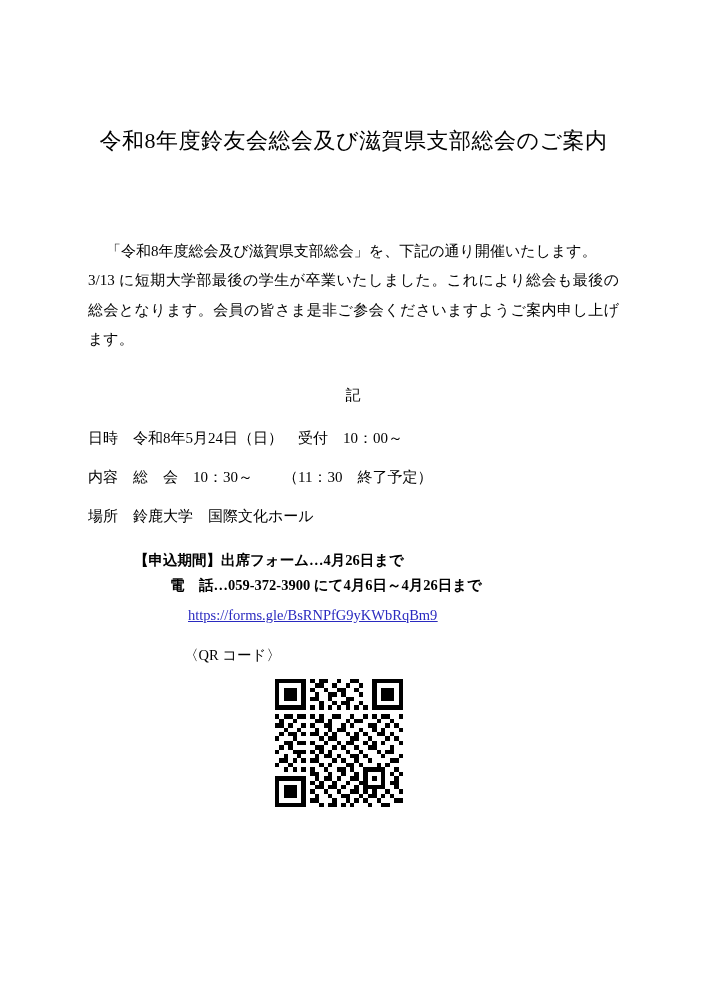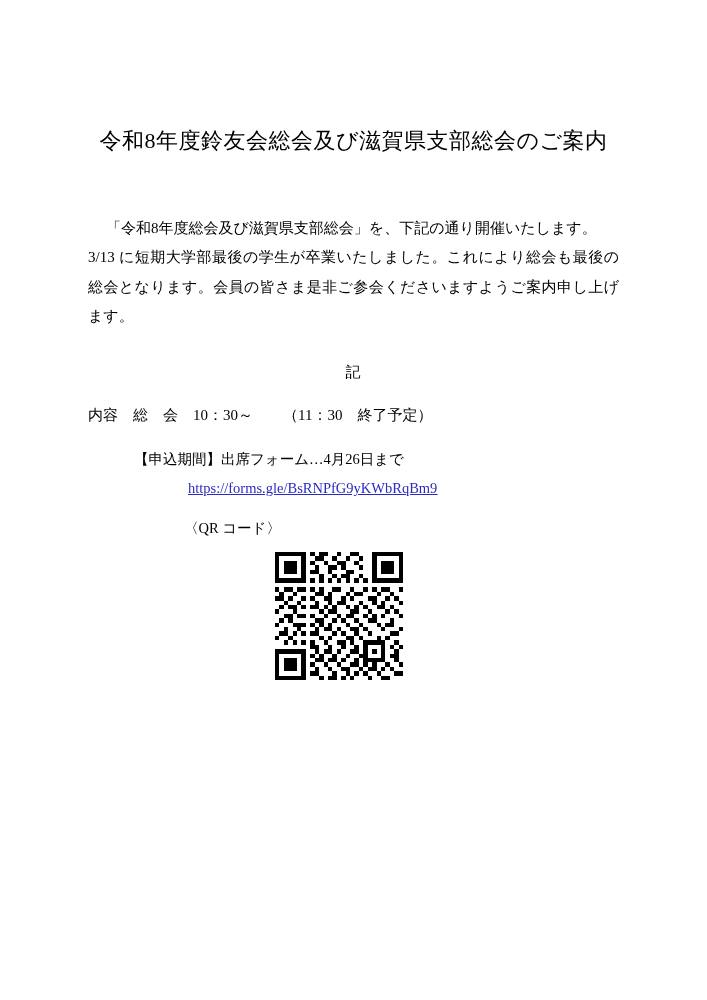--- a/index.html
+++ b/index.html
@@ -22,21 +22,21 @@
     padding: 0 88px;
   }
   .doc-title {
     text-align: center;
     font-size: 22px;
     letter-spacing: 0.5px;
     margin-top: 126px;
     font-weight: normal;
   }
   .intro {
-    margin-top: 58px;
+    margin-top: 81px;
     font-size: 15px;
     line-height: 1.95;
     text-align: justify;
   }
   .intro .indent {
     display: inline-block;
     width: 18px;
   }
   .ki {
     text-align: center;
@@ -62,20 +62,21 @@
     display: block;
     margin-bottom: 24px;
     white-space: pre;
     padding-left: 46px;
   }
   .apply-block {
     margin-top: 2px;
     font-size: 14.5px;
     line-height: 1.75;
     padding-left: 46px;
+    font-weight: bold;
   }
   .apply-line {
     white-space: pre;
     display: block;
   }
   .apply-line-2 {
     white-space: pre;
     display: block;
     padding-left: 36px;
   }
@@ -119,25 +120,28 @@
   <div class="doc-title">令和8年度鈴友会総会及び滋賀県支部総会のご案内</div>
 
   <div class="intro">
     <span class="indent"></span><span>「令和8年度総会及び滋賀県支部総会」を、下記の通り開催いたします。</span><br>
     <span>3/13 に短期大学部最後の学生が卒業いたしました。これにより総会も最後の総会となります。会員の皆さま是非ご参会くださいますようご案内申し上げます。</span>
   </div>
 
   <div class="ki">記</div>
 
   <div class="detail-block">
+    <div class="row"><span>日時</span>　<span>令和8年5月24日（日）　受付　10：00～</span></div>
     <div class="row"><span>内容</span>　<span>総　会　10：30～　　（11：30　終了予定）</span></div>
+    <div class="row"><span>場所</span>　<span>鈴鹿大学　国際文化ホール</span></div>
   </div>
 
   <div class="apply-block">
     <span class="apply-line"><span>【申込期間】</span><span>出席フォーム…4月26日まで</span></span>
+    <span class="apply-line-2">電　話…059-372-3900 にて4月6日～4月26日まで</span>
   </div>
 
 
   <div class="form-link">
     <a href="#">https://forms.gle/BsRNPfG9yKWbRqBm9</a>
   </div>
 
   <div class="qr-label">〈QR コード〉</div>
 
   <div class="qr-wrap">

